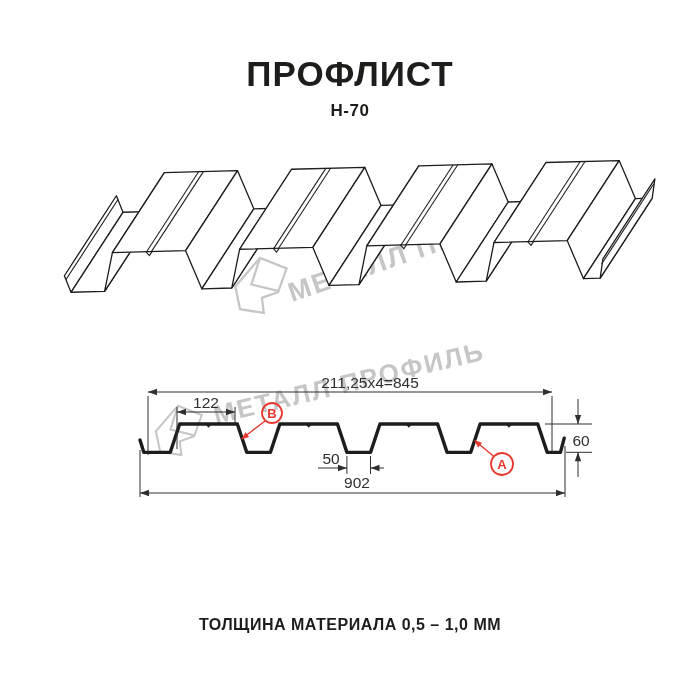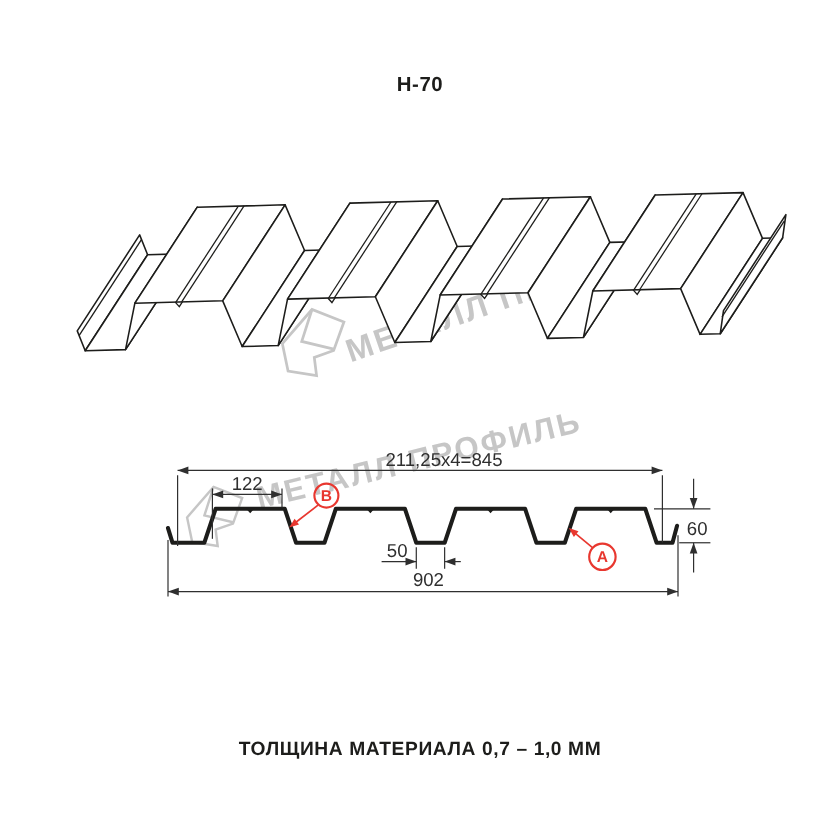--- a/index.html
+++ b/index.html
@@ -16,20 +16,21 @@
     position:absolute;top:616px;left:0;width:700px;text-align:center;
     font-size:16px;font-weight:700;color:#1d1d1b;letter-spacing:.5px;z-index:3;
   }
   svg#canvas{position:absolute;top:0;left:0;z-index:2;}
   svg text{font-family:"Liberation Sans",sans-serif;}
 </style>
 </head>
 <body>
 
 <div class="header">
+  <h1>ПРОФЛИСТ</h1>
   <div class="subtitle">Н-70</div>
 </div>
 
 <svg id="canvas" width="700" height="700" viewBox="0 0 700 700">
     <g>
       <g transform="translate(222,256) scale(0.95)" stroke="#c6c6c6" fill="none" stroke-width="2.4">
         <path d="M14,32 L40,2 L68,13 L59,38 L42,44 L44,60 L19,56 Z"></path>
         <path d="M40,2 L31,30 L60,37"></path>
       </g>
       <text x="0" y="0" font-size="27" text-anchor="start" fill="#c6c6c6" font-weight="700" transform="translate(292,302) rotate(-19)" letter-spacing="2">МЕТАЛЛ ПРОФИЛЬ</text>
@@ -133,13 +134,13 @@
       <path d="M241,439.5 L249.16760515859337,436.99196770887636 L245.50455799655757,432.2399065256948 Z" fill="#e8372f"></path>
     </g>
     <g>
       <circle cx="502" cy="464" r="11" fill="none" stroke="#e8372f" stroke-width="1.8"></circle>
       <text x="502" y="468.6" font-size="13" text-anchor="middle" fill="#e8372f" font-weight="700">А</text>
       <line x1="494" y1="456.5" x2="476.4" y2="441.98" stroke="#e8372f" stroke-width="1.4"></line>
       <path d="M474,440 L478.2618373639339,447.4051834739847 L482.0801350927073,442.7769438027443 Z" fill="#e8372f"></path>
     </g>
   </svg>
 
-<div class="footer">ТОЛЩИНА МАТЕРИАЛА 0,7 – 1,0 ММ</div>
+<div class="footer">ТОЛЩИНА МАТЕРИАЛА 0,5 – 1,0 ММ</div>
 
 </body></html>

